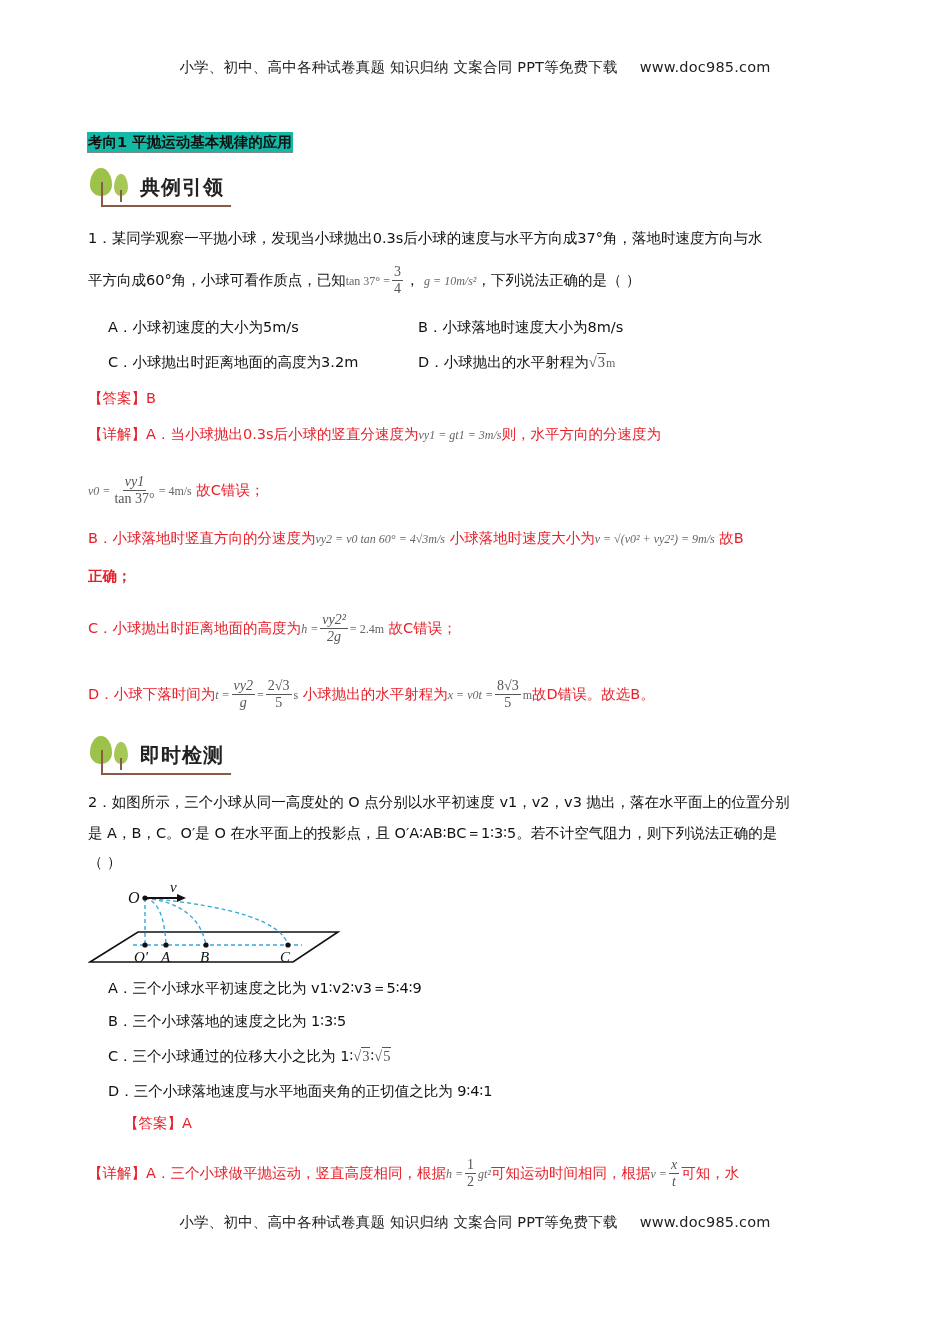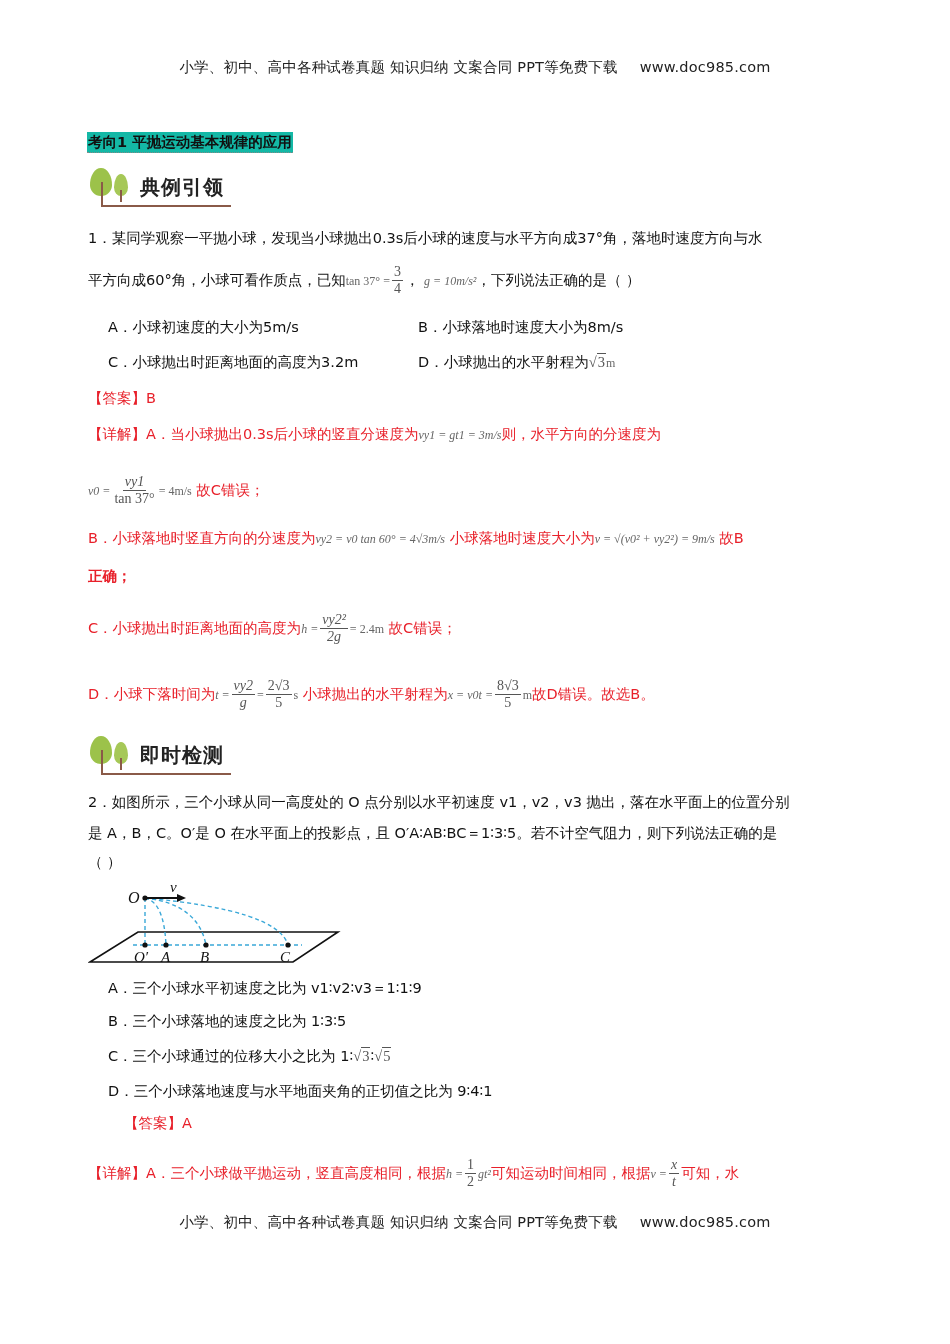--- a/index.html
+++ b/index.html
@@ -132,21 +132,21 @@
 
     <text x="40" y="23" font-family="Liberation Serif, serif" font-style="italic" font-size="16" fill="#111">O</text>
     <text x="82" y="12" font-family="Liberation Serif, serif" font-style="italic" font-size="15" fill="#111">v</text>
     <text x="46" y="82" font-family="Liberation Serif, serif" font-style="italic" font-size="15" fill="#111">O′</text>
     <text x="73" y="82" font-family="Liberation Serif, serif" font-style="italic" font-size="15" fill="#111">A</text>
     <text x="112" y="82" font-family="Liberation Serif, serif" font-style="italic" font-size="15" fill="#111">B</text>
     <text x="192" y="82" font-family="Liberation Serif, serif" font-style="italic" font-size="15" fill="#111">C</text>
   </svg>
 </div>
 
-<div class="abs opt" style="left:108px;top:978px;">A．三个小球水平初速度之比为 v1∶v2∶v3＝1∶1∶9</div>
+<div class="abs opt" style="left:108px;top:978px;">A．三个小球水平初速度之比为 v1∶v2∶v3＝5∶4∶9</div>
 <div class="abs opt" style="left:108px;top:1011px;">B．三个小球落地的速度之比为 1∶3∶5</div>
 <div class="abs opt" style="left:108px;top:1046px;">
   <span>C．三个小球通过的位移大小之比为 1∶</span><span class="sqrt">√<span class="rad">3</span></span><span>∶</span><span class="sqrt">√<span class="rad">5</span></span>
 </div>
 <div class="abs opt" style="left:108px;top:1081px;">D．三个小球落地速度与水平地面夹角的正切值之比为 9∶4∶1</div>
 
 <div class="abs line red" style="top:1113px;margin-left:36px;">【答案】A</div>
 
 <div class="abs line red" style="top:1157px;">
   <span>【详解】A．三个小球做平抛运动，竖直高度相同，根据</span><span class="math mathi">h =</span><span class="frac">

